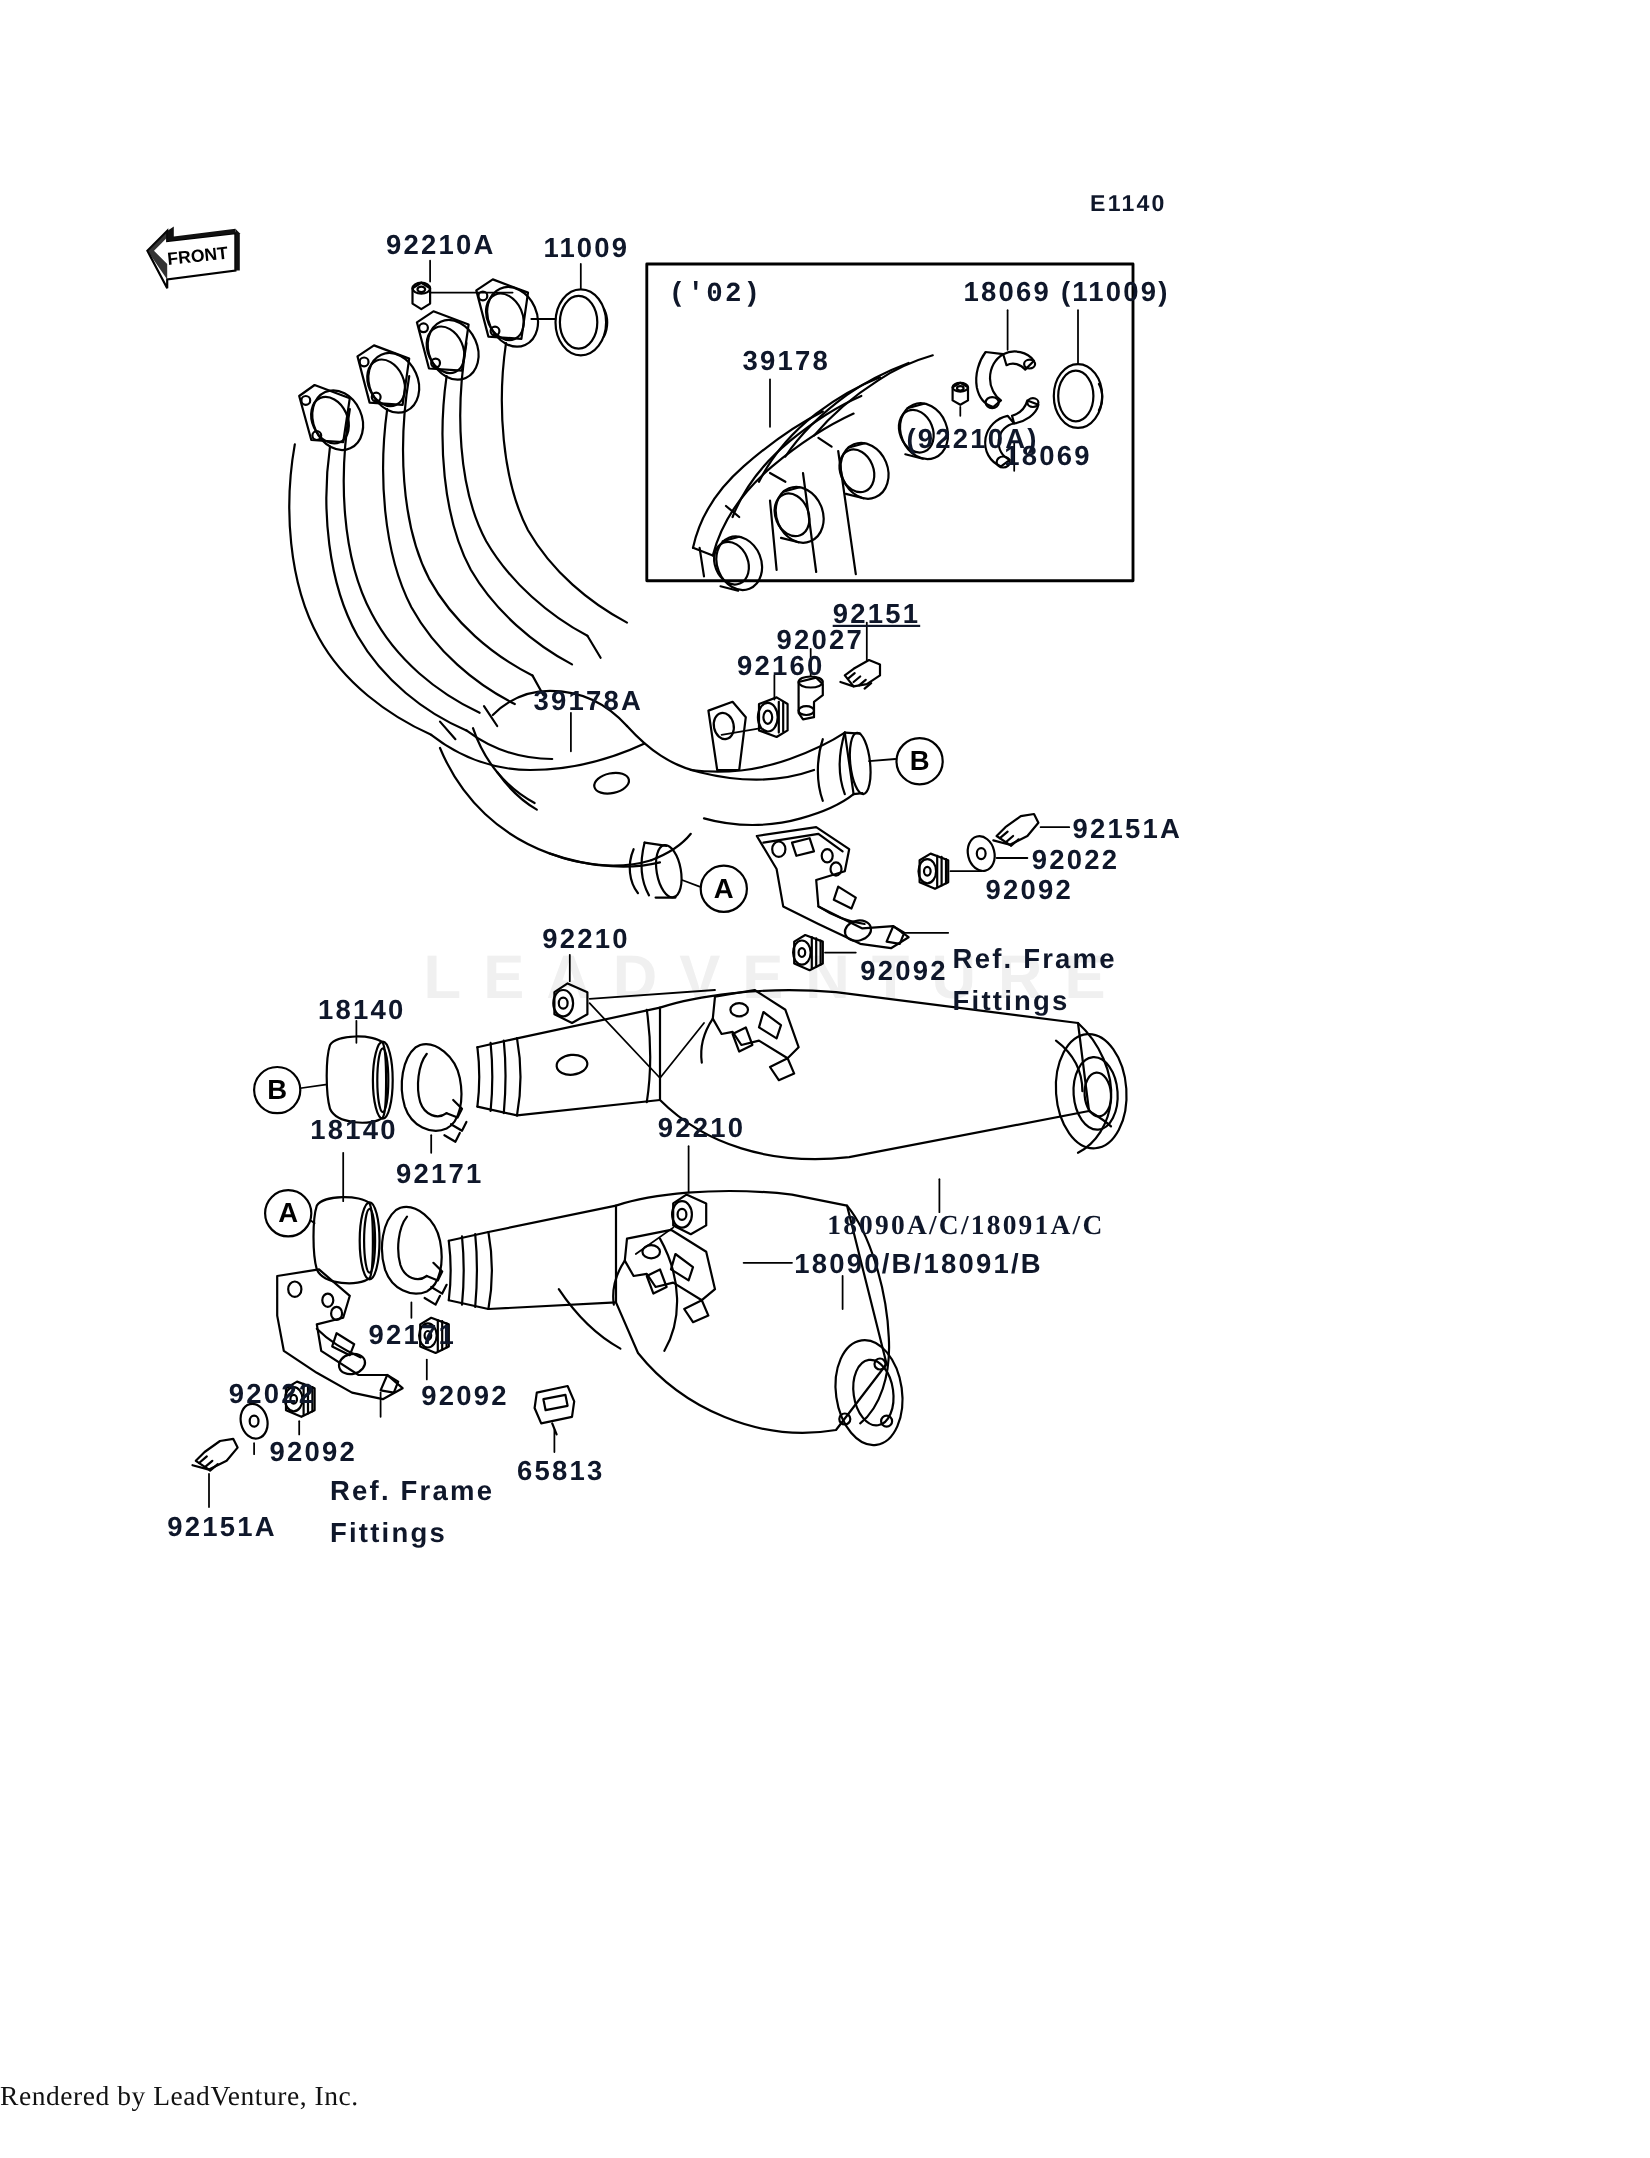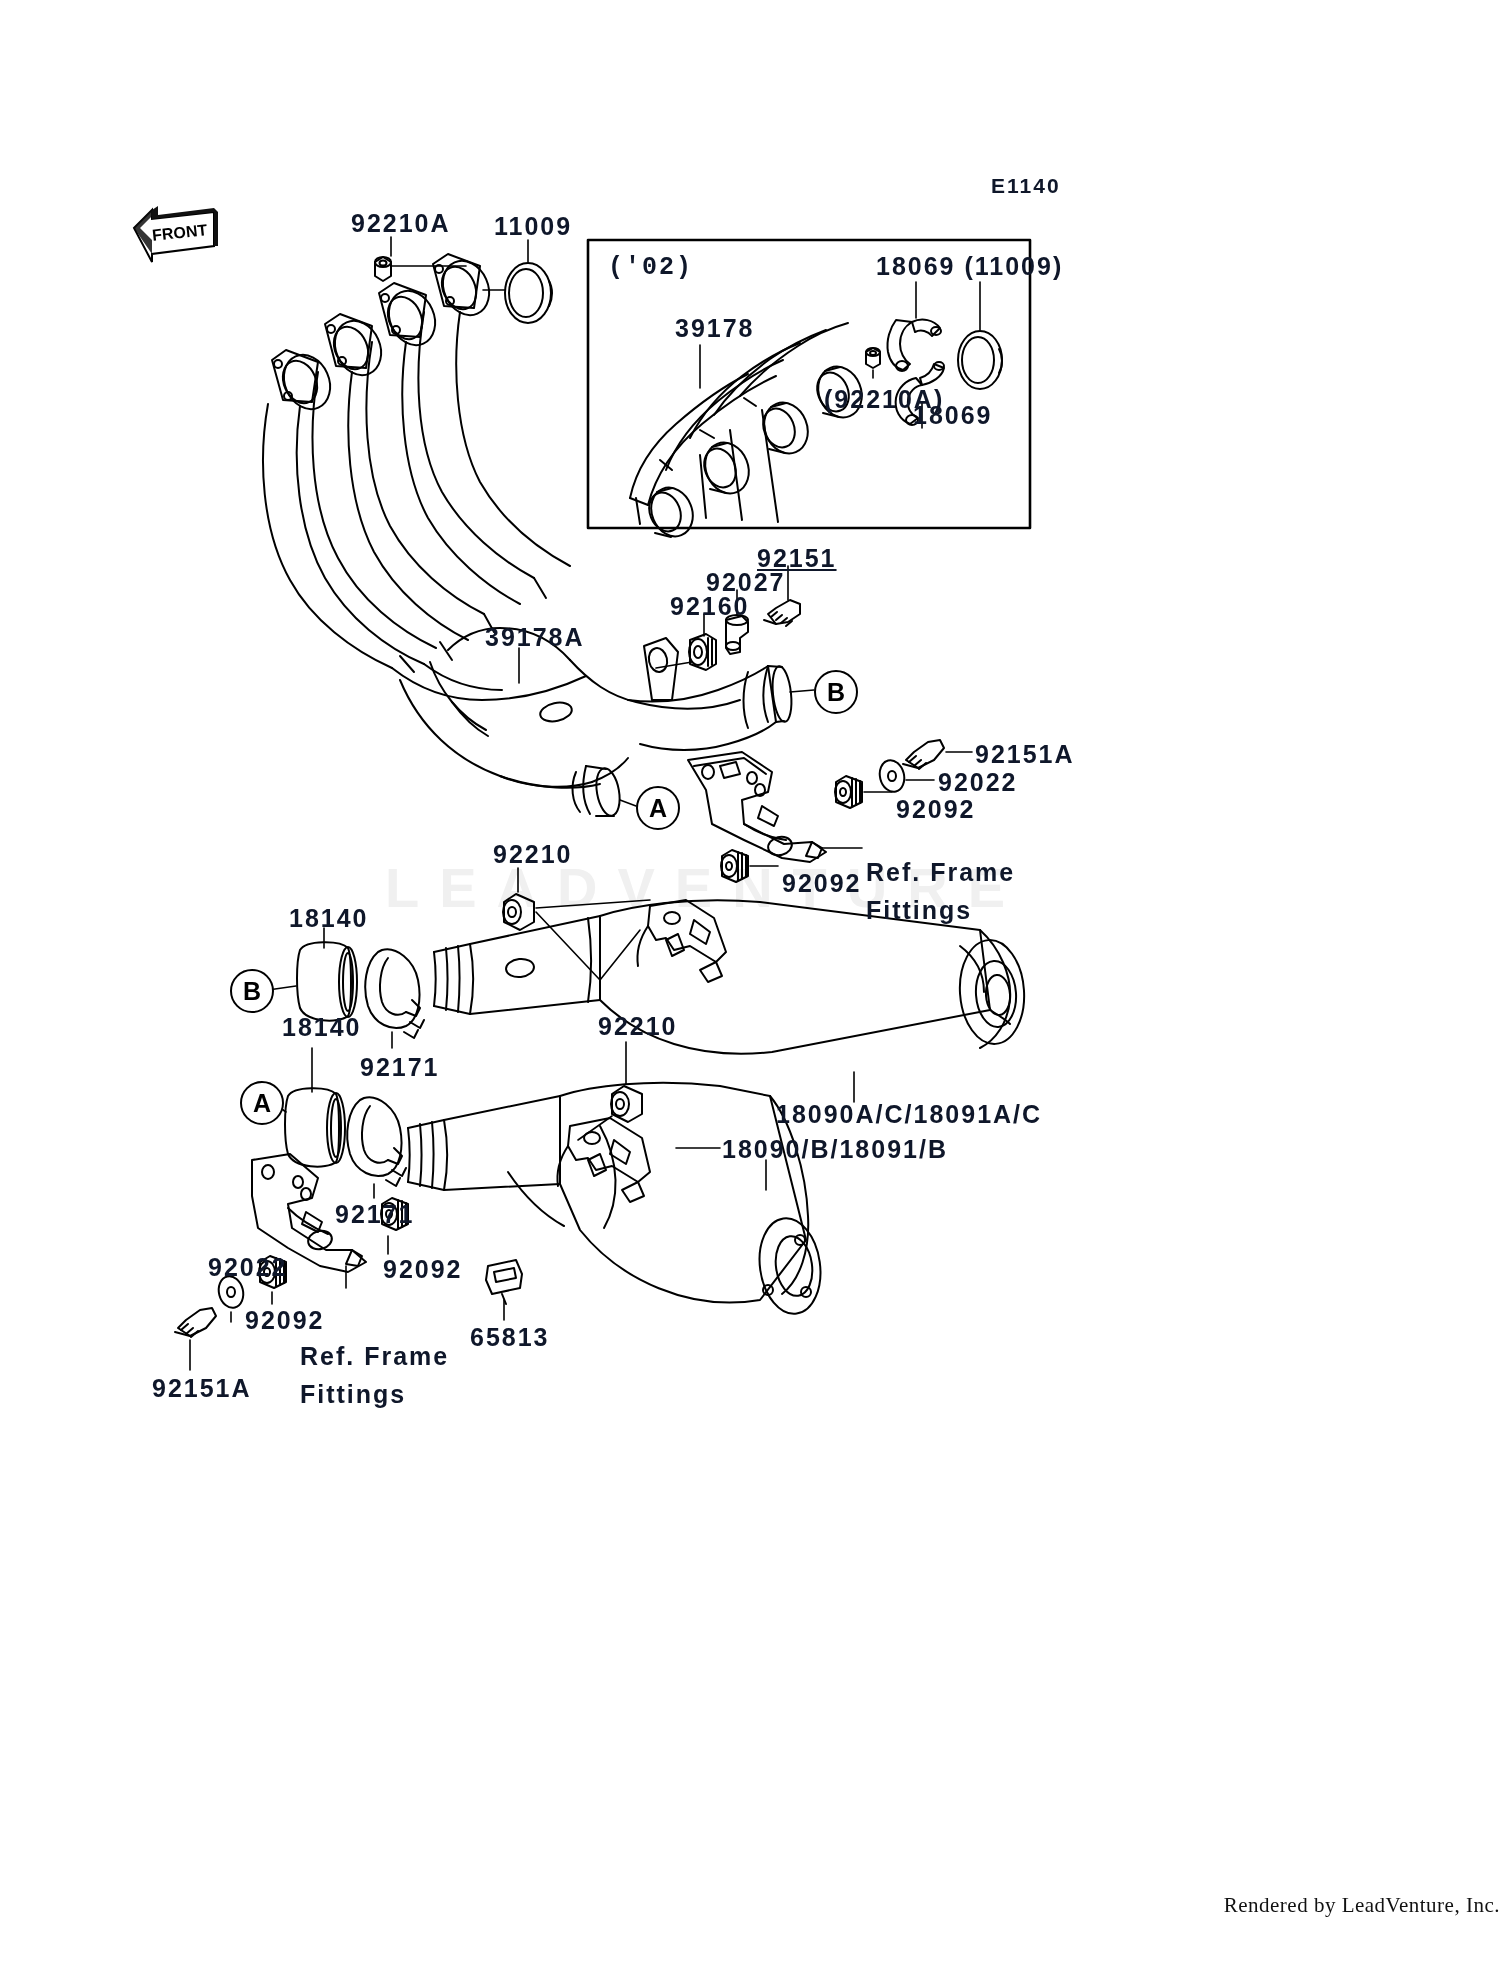--- a/index.html
+++ b/index.html
@@ -33,23 +33,23 @@
     color: #0f172a;
     white-space: nowrap;
     line-height: 1.25;
   }
   .lbl.twoline { line-height: 1.5; margin-top: 28px; }
   .footer {
     position: absolute;
     left: 0;
     top: 1893px;
     width: 1500px;
-    text-align: right;
+    text-align: left;
     font-family: "Liberation Serif", serif;
-    font-size: 21px;
+    font-size: 25px;
     color: #111111;
     letter-spacing: 0.5px;
   }
   .wm {
     position: absolute;
     font-family: "Liberation Sans", sans-serif;
     font-weight: bold;
     color: #f0f0f0;
     letter-spacing: 14px;
     font-size: 52px;
@@ -568,21 +568,21 @@
   <div class="lbl" style="left:289px; top:903px;">18140</div>
 
   <div class="lbl" style="left:360px; top:1052px;">92171</div>
 
   <div class="lbl" style="left:282px; top:1012px;">18140</div>
 
   <div class="lbl" style="left:335px; top:1199px;">92171</div>
 
   <div class="lbl" style="left:598px; top:1011px;">92210</div>
 
-  <div class="lbl" style="left:776px; top:1099px;">18090A/C/18091A/C</div>
+  <div class="lbl" style="left:752px; top:1099px;font-family:Liberation Serif, serif;">18090A/C/18091A/C</div>
 
   <div class="lbl" style="left:676px; top:1134px;margin-left:46px;">18090/B/18091/B</div>
 
   <div class="lbl" style="left:383px; top:1254px;">92092</div>
 
   <div class="lbl" style="left:208px; top:1252px;">92022</div>
 
   <div class="lbl" style="left:245px; top:1305px;">92092</div>
 
   <div class="lbl" style="left:152px; top:1373px;">92151A</div>

